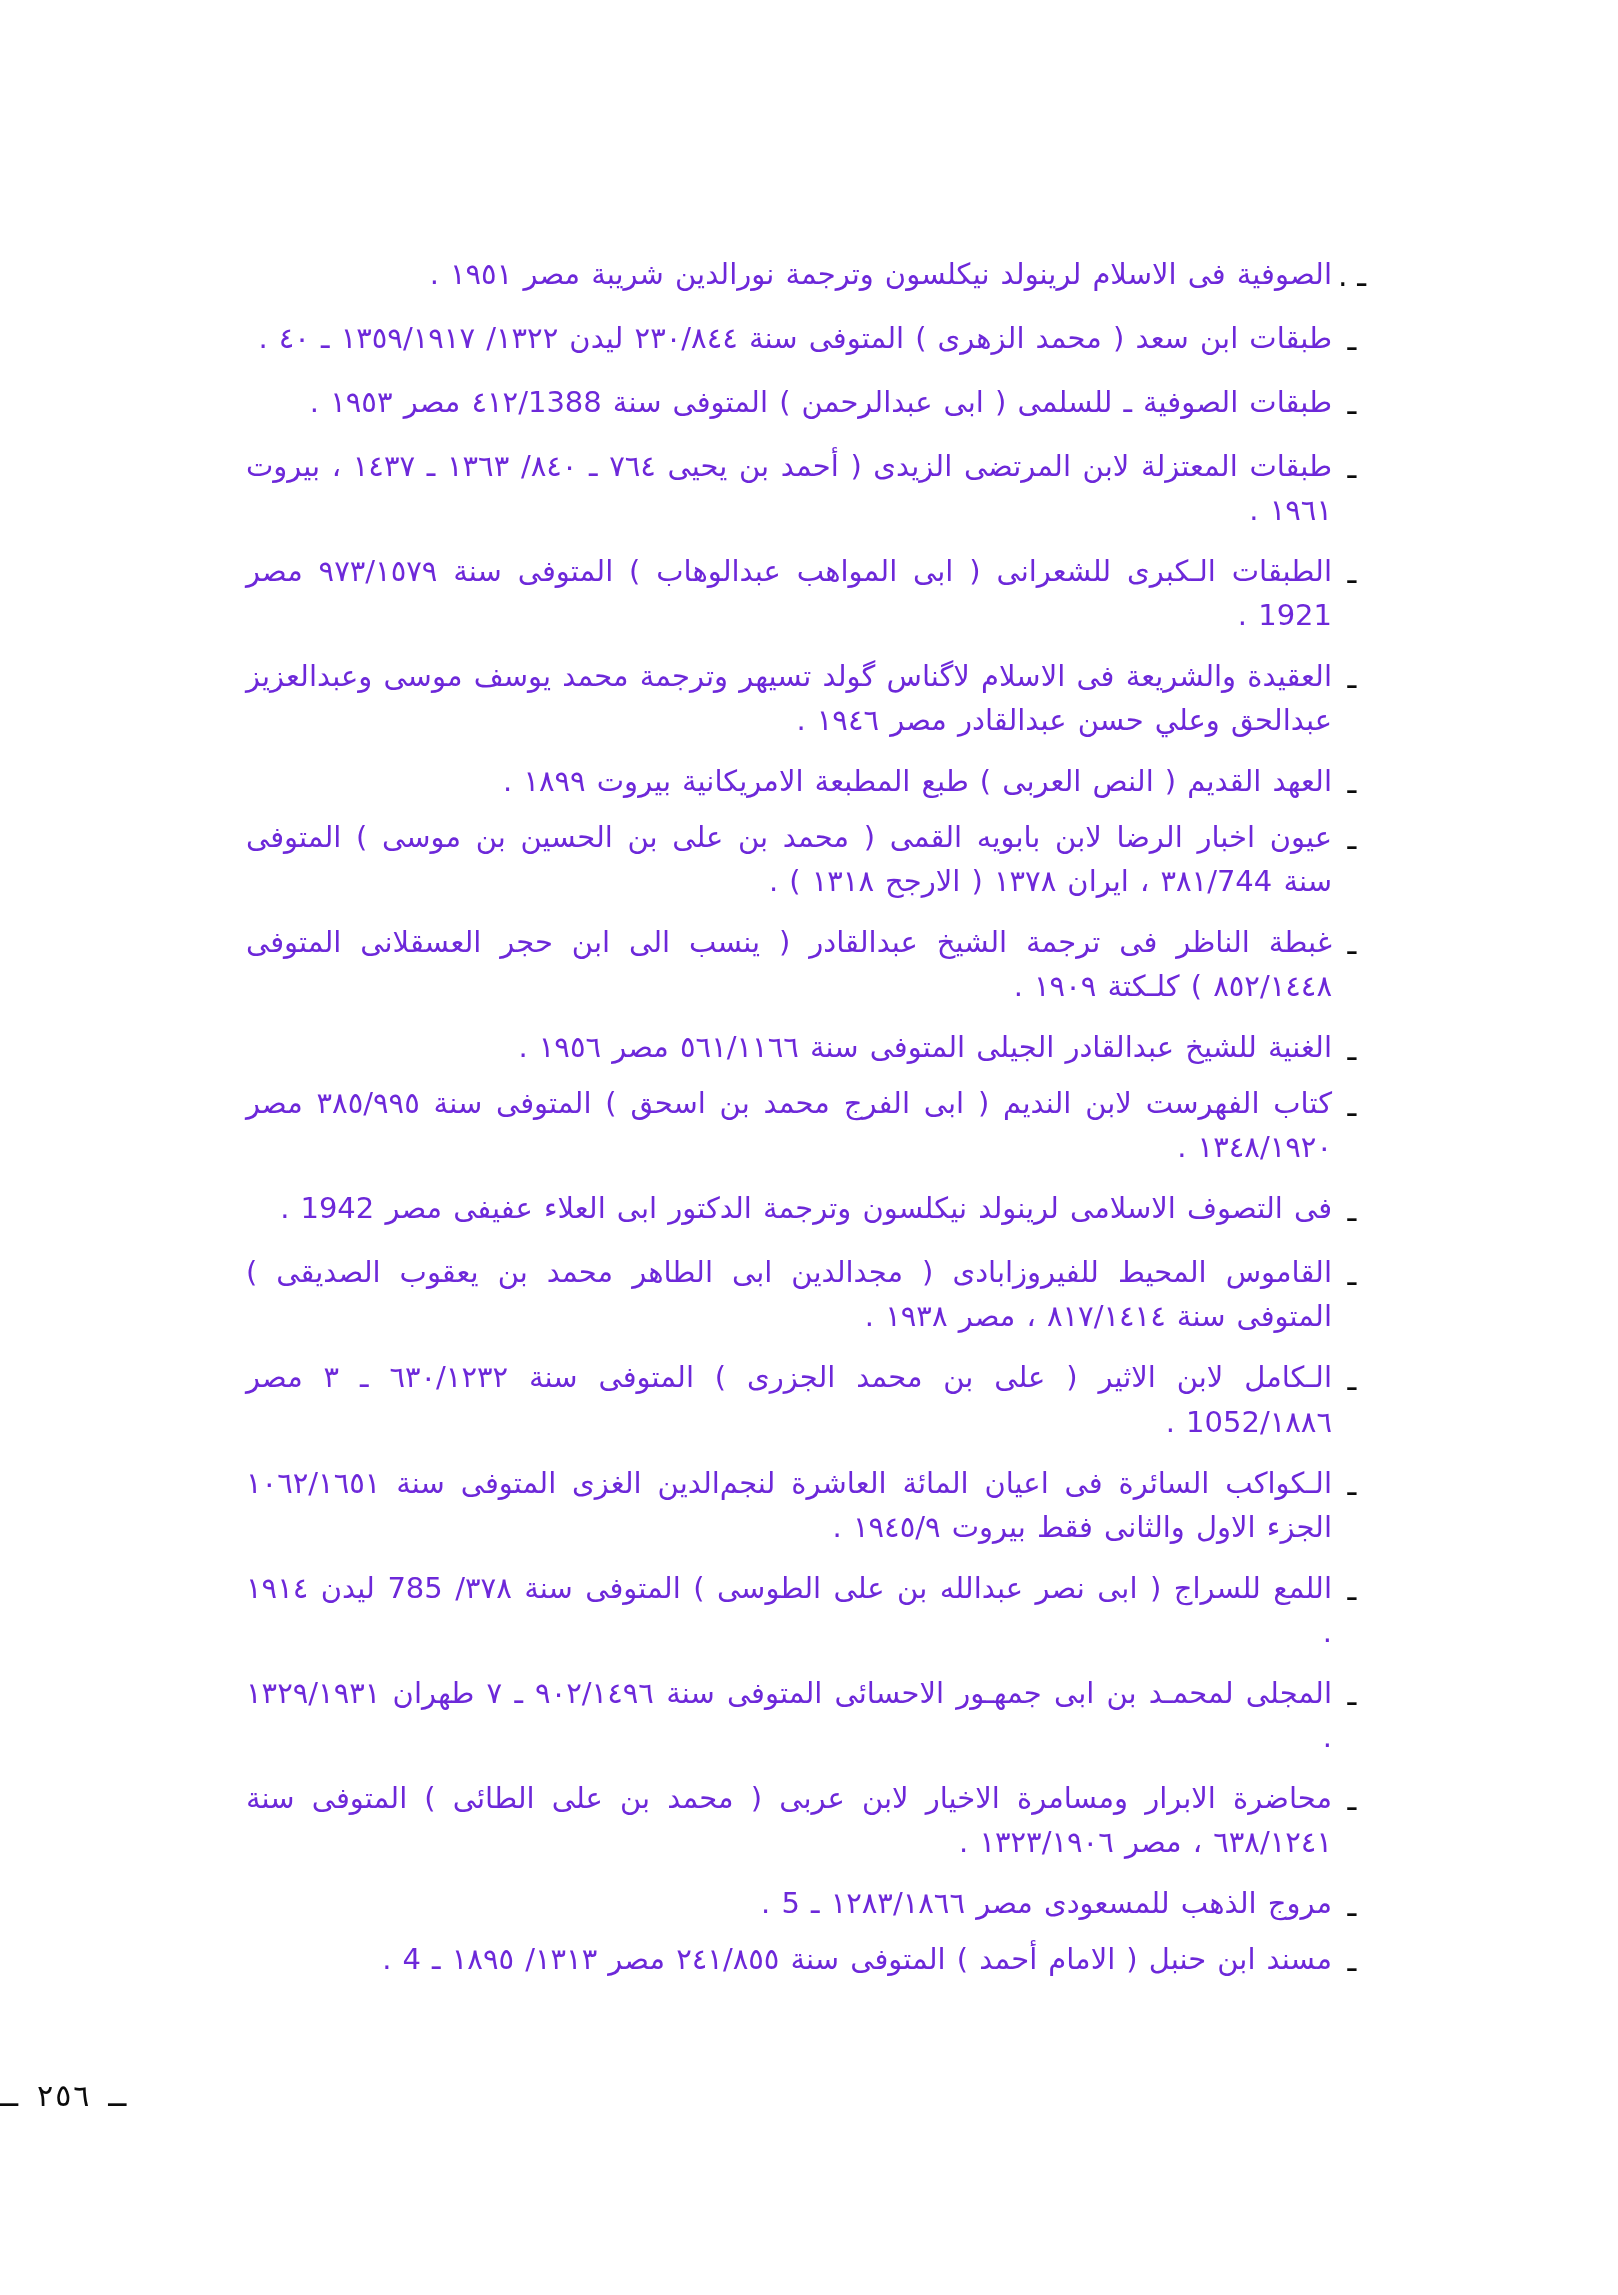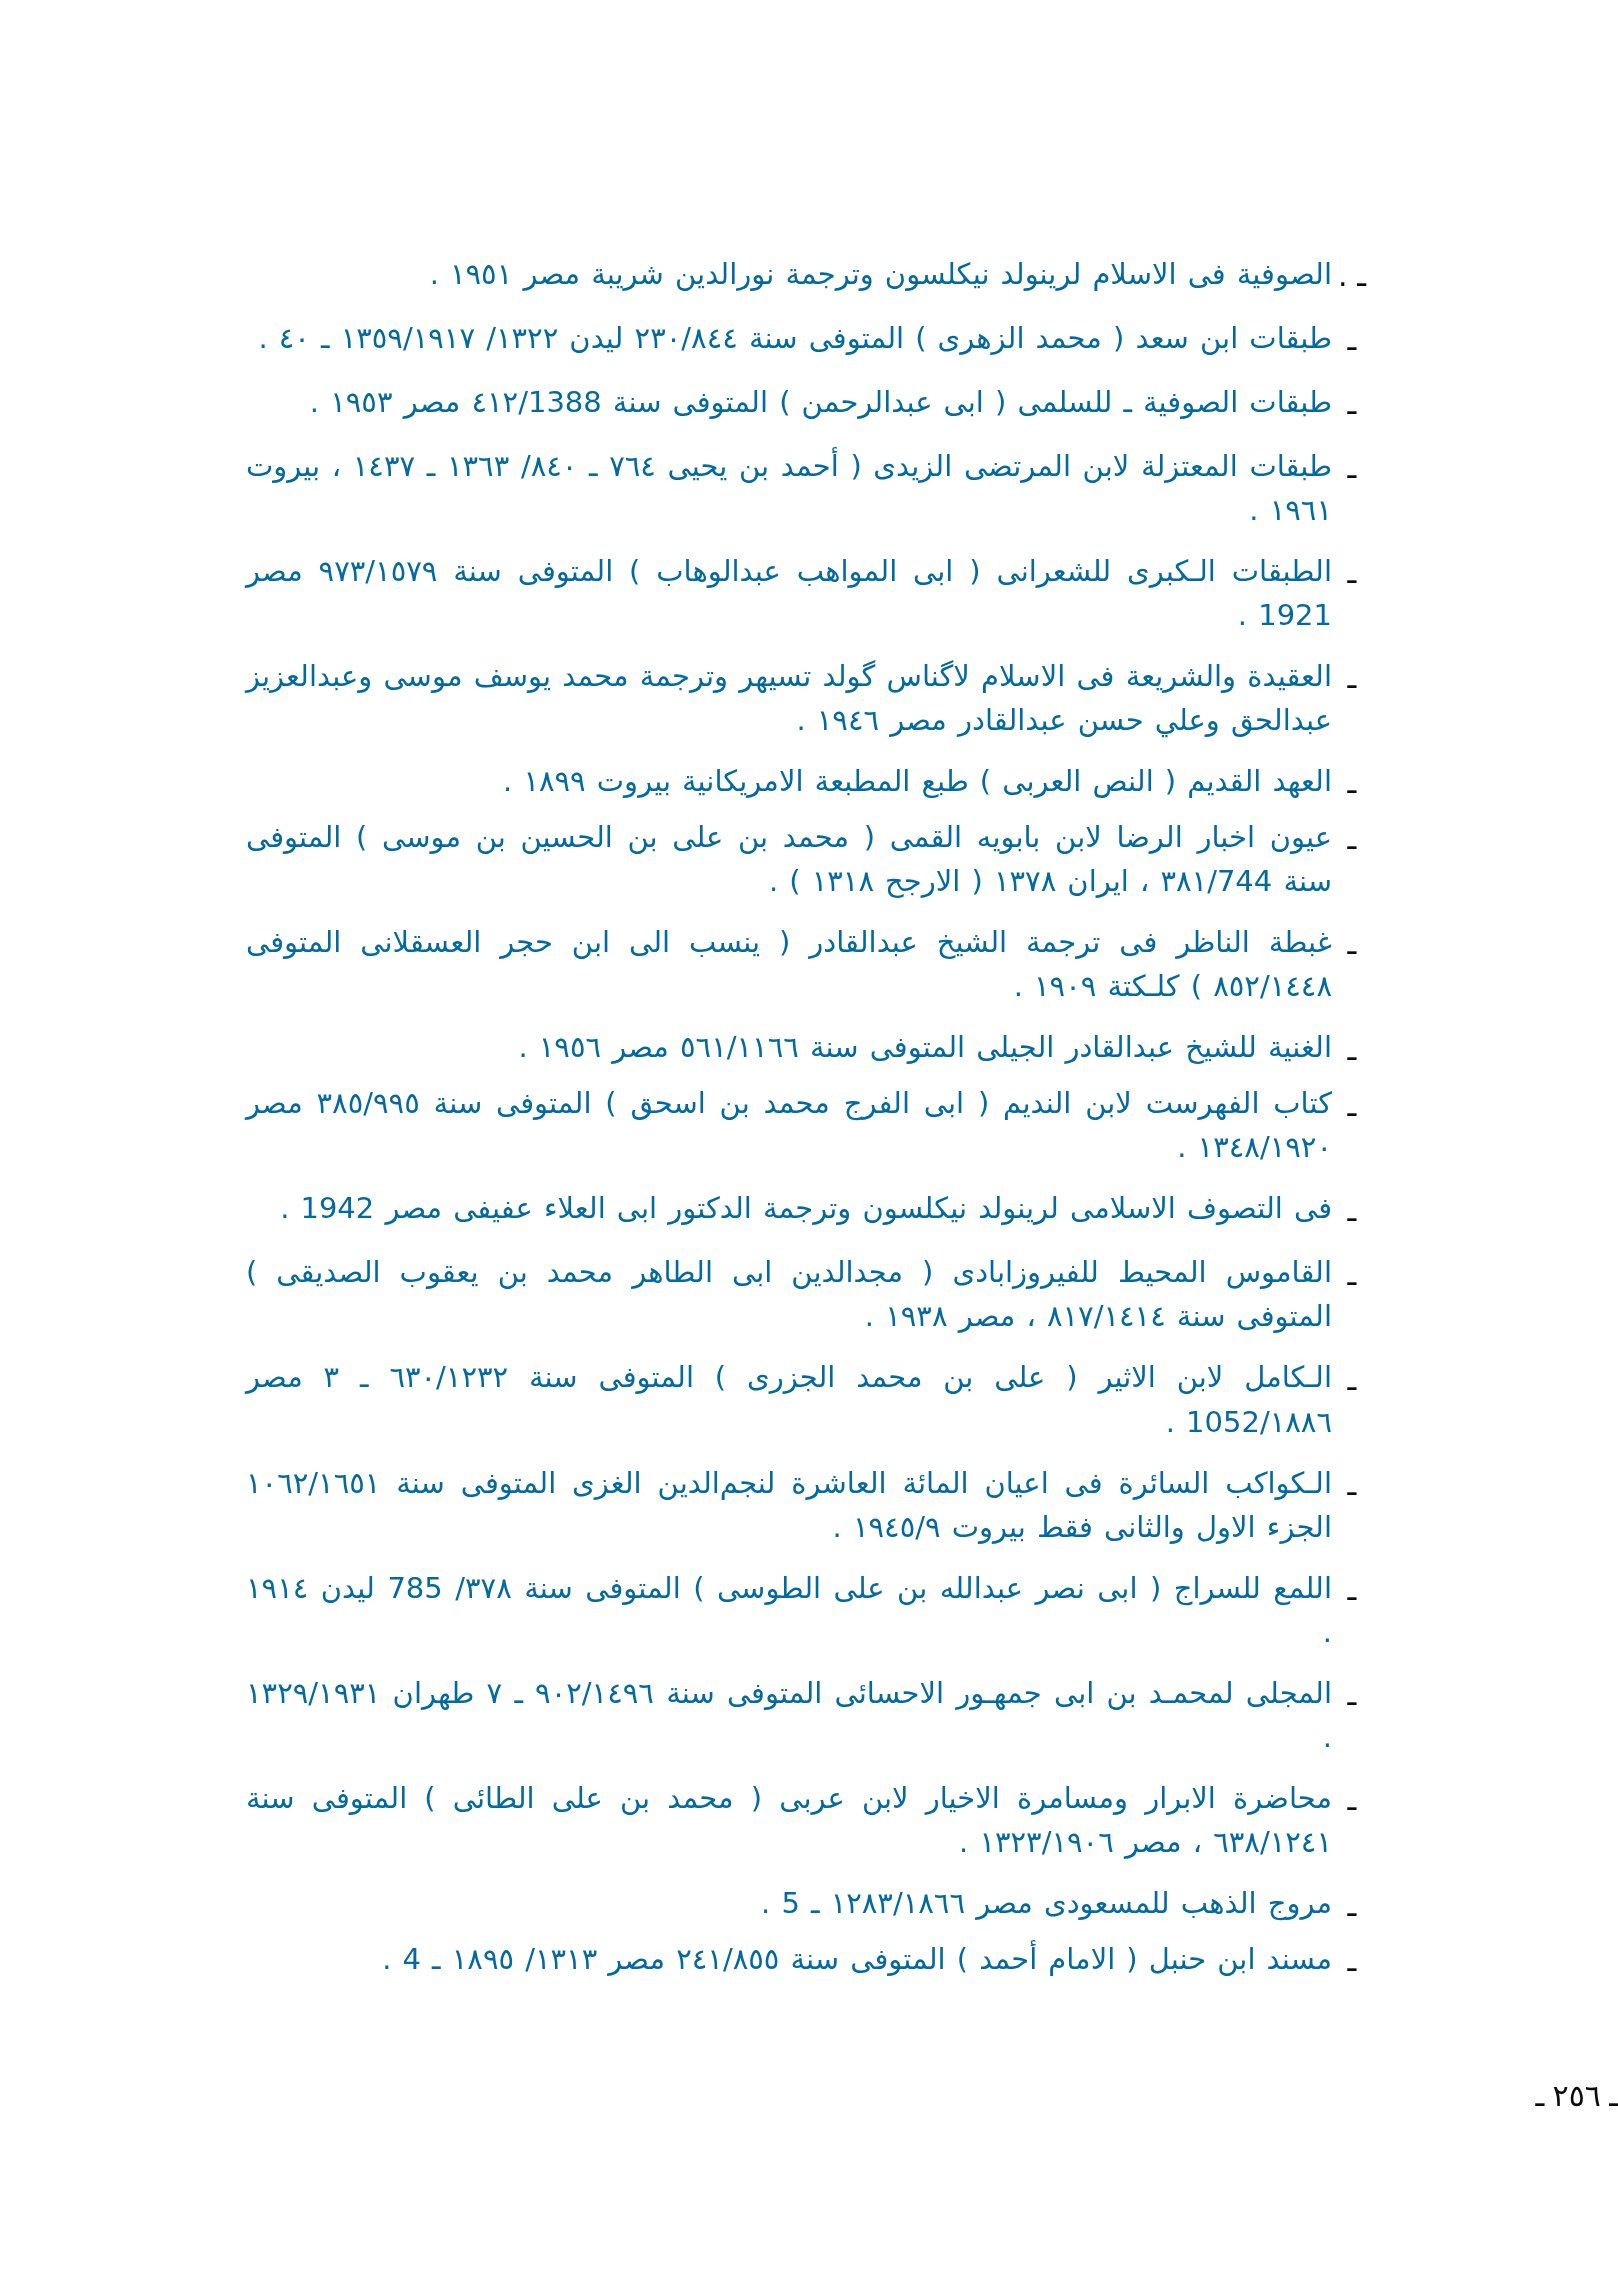--- a/index.html
+++ b/index.html
@@ -41,37 +41,37 @@
     line-height: 1.52;
     color: #0b0b0b;
     text-align: center;
     padding-top: 1.3px;
     font-family: "DejaVu Sans", "Liberation Sans", sans-serif;
   }
   .entry-text {
     flex: 1 1 auto;
     font-size: 29px;
     line-height: 1.52;
-    color: #0369a1;
+    color: #6d28d9;
     text-align: justify;
     text-align-last: right;
     word-spacing: 1.9px;
     font-family: "DejaVu Sans", "Liberation Sans", sans-serif;
   }
   .entry.tight { margin-bottom: 9px; }
   .page-number {
     position: absolute;
     left: 0;
     right: 0;
     top: 2078px;
-    text-align: right;
+    text-align: left;
     font-size: 30px;
     color: #0b0b0b;
     letter-spacing: 3.9px;
-    font-family: Liberation Sans, sans-serif;
+    font-family: Liberation Mono, monospace;
   }
 </style>
 </head>
 <body>
 
 <div class="page">
 
   <div class="content">
 
     <div class="entry">

